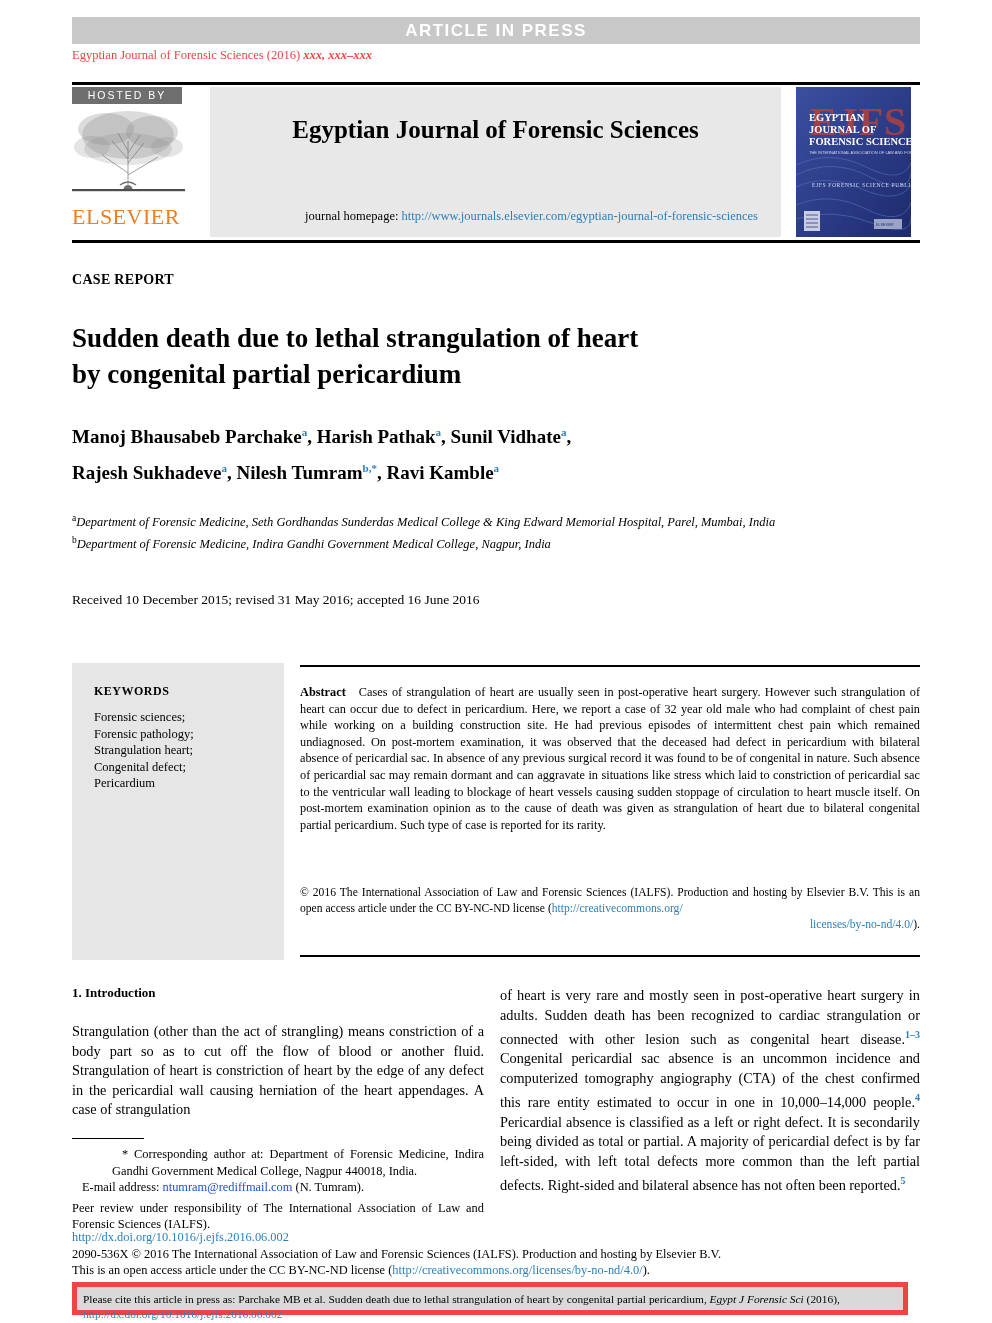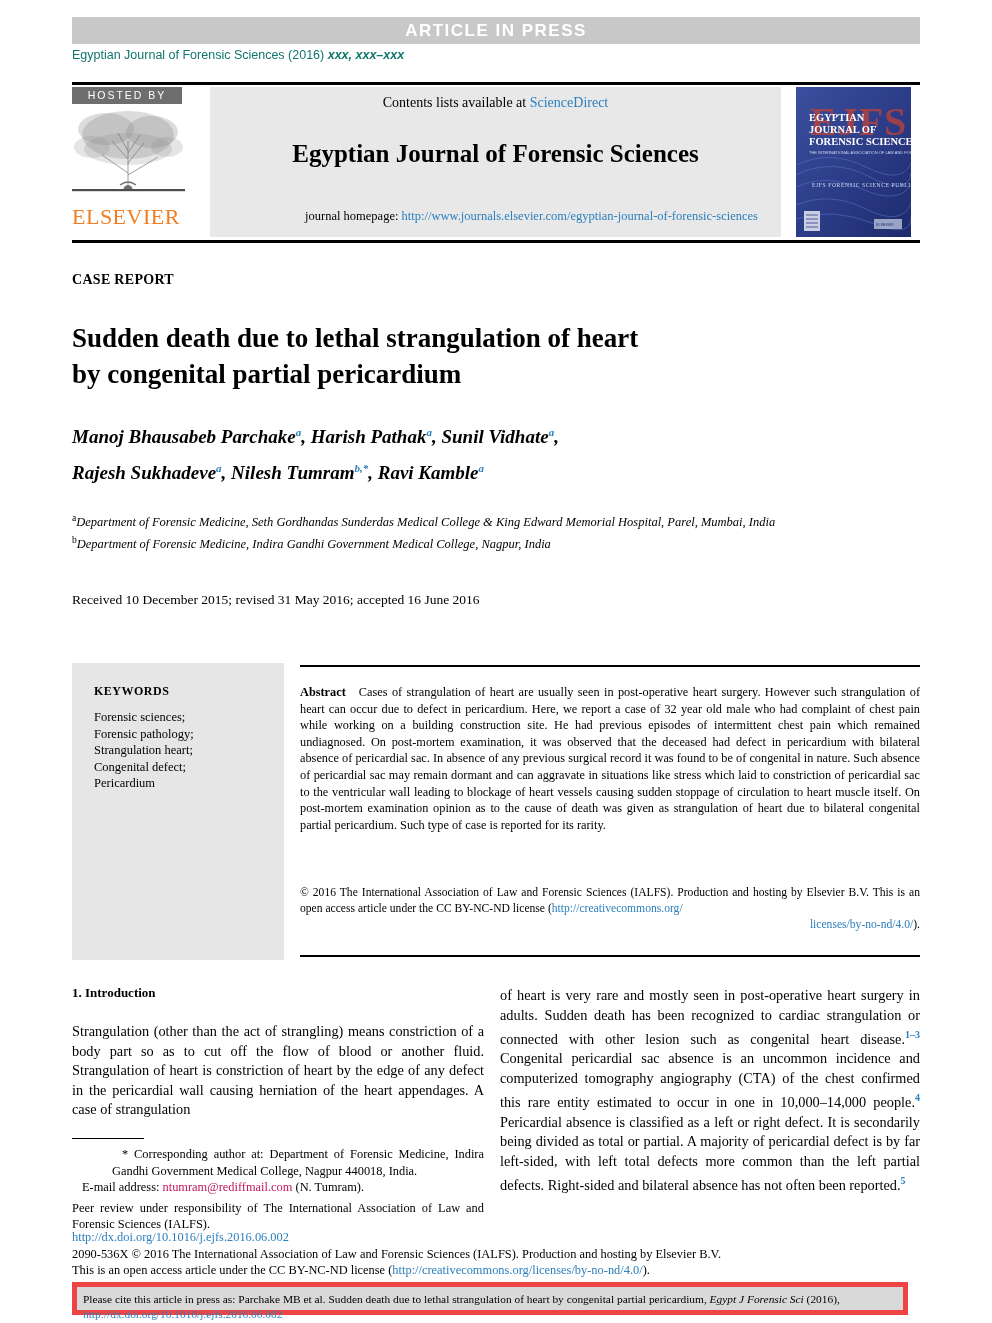--- a/index.html
+++ b/index.html
@@ -36,22 +36,22 @@
     letter-spacing: 1.5px;
     text-align: center;
     line-height: 27px;
   }
   
   .journal-line {
     position: absolute;
     left: 72px;
     top: 48px;
     font-size: 12.5px;
-    color: #0f766e;
-    font-family: Liberation Sans, sans-serif;
+    color: #ef4444;
+    font-family: Liberation Serif, serif;
     white-space: nowrap;
   }
   .journal-line .vol {
     font-weight: bold;
     font-style: italic;
   }
   
   .rule-thick-top {
     position: absolute;
     left: 72px;
@@ -173,21 +173,20 @@
   }
   .authors {
     position: absolute;
     left: 72px;
     top: 417px;
     width: 790px;
     font-size: 19px;
     font-weight: bold;
     line-height: 31px;
     font-family: "Liberation Serif", serif;
-    font-style: italic;
   }
   .authors sup { color: #2b7fbd; font-size: 11px; font-weight: bold; }
   .affiliations {
     position: absolute;
     left: 72px;
     top: 510px;
     width: 800px;
     font-size: 12.5px;
     font-style: italic;
     line-height: 17.5px;
@@ -301,21 +300,21 @@
   }
   .footnotes {
     position: absolute;
     left: 72px;
     top: 1146px;
     width: 412px;
     font-size: 12.4px;
     line-height: 16.5px;
     text-align: justify;
   }
-  .footnotes a { color: #be185d; text-decoration: none; }
+  .footnotes a { color: #1d4ed8; text-decoration: none; }
   .fn-corr { text-indent: 10px; margin-left: 40px; }
   .fn-email { text-indent: 10px; }
   .fn-peer { margin-top: 4px; }
   .doi-block {
     position: absolute;
     left: 72px;
     top: 1229px;
     width: 848px;
     font-size: 12.4px;
     line-height: 16.5px;
@@ -378,23 +377,20 @@
         <path d="M52 80 q4 -4 8 0 l1 4 h-10 z" fill="#6f6f6f"></path>
         <g stroke="#6f6f6f" stroke-width="1.4" fill="none">
           <path d="M48 78 q8 -6 16 0"></path>
         </g>
         <rect x="0" y="82" width="113" height="2.2" fill="#4d4d4d"></rect>
       </svg>
       <div class="elsevier-word">ELSEVIER</div>
     </div>
 
     <div class="center-box">
-      <div class="contents-line">
-        <span>Contents lists available at </span><a href="#">ScienceDirect</a>
-      </div>
       <div class="journal-title">Egyptian Journal of Forensic Sciences</div>
       <div class="homepage-line">
         <span>journal homepage: </span><a href="#">http://www.journals.elsevier.com/egyptian-journal-of-forensic-sciences</a>
       </div>
     </div>
 
     <div class="cover-block">
       <svg class="cover-img" viewBox="0 0 115 150">
         <defs>
           <linearGradient id="cg" x1="0" y1="0" x2="1" y2="1">

